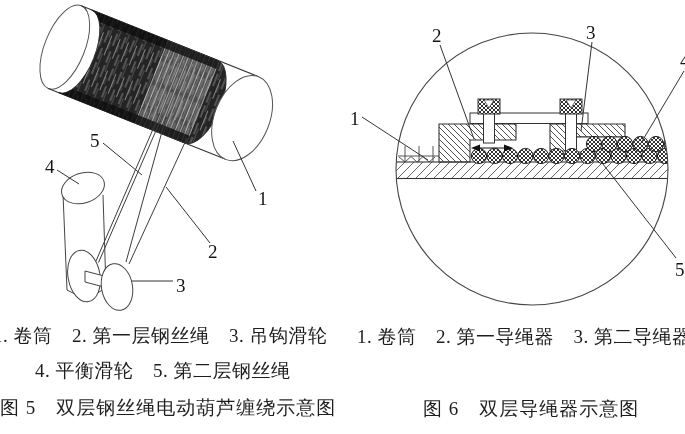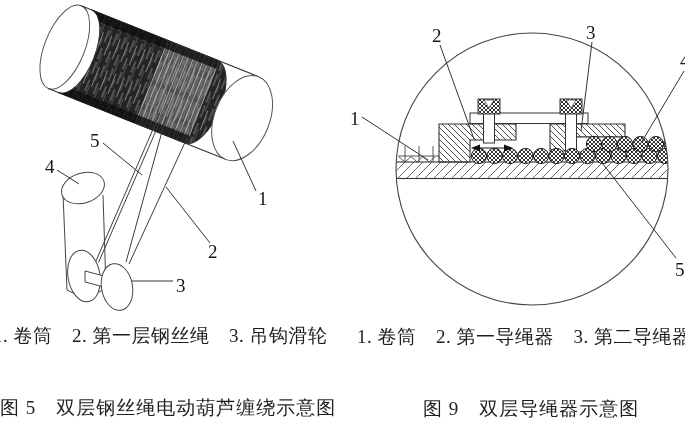--- a/index.html
+++ b/index.html
@@ -162,18 +162,19 @@
     </g>
 
     <text class="callout" x="350" y="125">1</text>
     <text class="callout" x="432" y="42">2</text>
     <text class="callout" x="586" y="39">3</text>
     <text class="callout" x="680" y="67">4</text>
     <text class="callout" x="675" y="276">5</text>
   </svg>
 
   <div class="cap" style="left:-7px;top:325px">1. 卷筒　2. 第一层钢丝绳　3. 吊钩滑轮</div>
+  <div class="cap" style="left:35px;top:360px">4. 平衡滑轮　5. 第二层钢丝绳</div>
   <div class="cap cap-title" style="left:0px;top:397px">图 5　双层钢丝绳电动葫芦缠绕示意图</div>
 
   <div class="cap" style="left:357px;top:326px">1. 卷筒　2. 第一导绳器　3. 第二导绳器</div>
-  <div class="cap cap-title" style="left:423px;top:398px">图 9　双层导绳器示意图</div>
+  <div class="cap cap-title" style="left:423px;top:398px">图 6　双层导绳器示意图</div>
 
 </div>
 
 </body></html>

